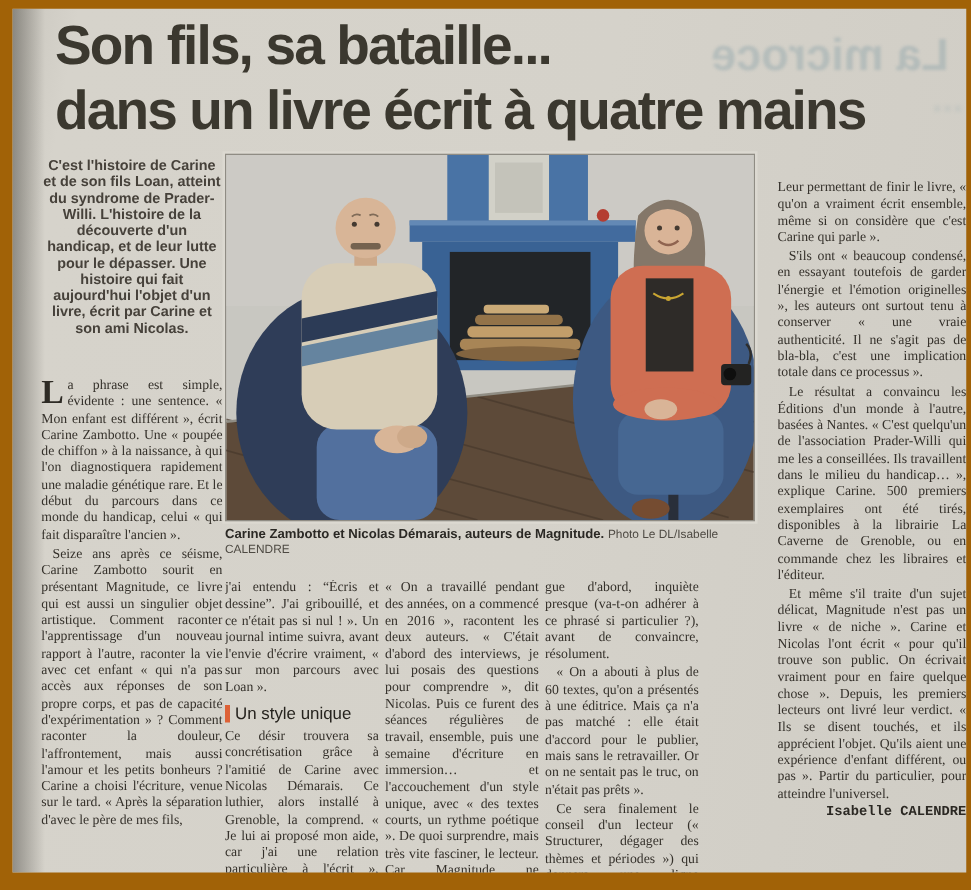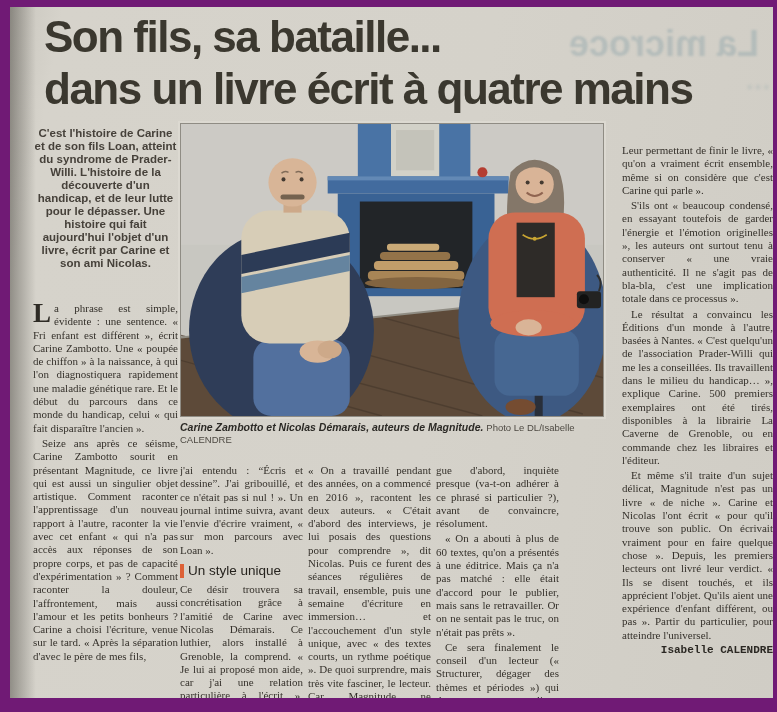--- a/index.html
+++ b/index.html
@@ -1,16 +1,16 @@
 <!DOCTYPE html>
 <html><head>
 <meta charset="utf-8">
 <style>
   html,body{margin:0;padding:0;background:#060606;}
-  #stage{position:relative;width:777px;height:712px;background:#701a75;overflow:hidden;
+  #stage{position:relative;width:777px;height:712px;background:#a16207;overflow:hidden;
          font-family:"Liberation Serif",serif;}
   
   #paper{position:absolute;left:10px;top:7px;width:763px;height:691px;
          background:linear-gradient(100deg,#c9c6be 0%,#d6d3cb 6%,#d5d2ca 55%,#d0cdc5 100%);
          overflow:hidden;}
   #paper::before{content:"";position:absolute;left:0;top:0;bottom:0;width:26px;
          background:linear-gradient(90deg,rgba(60,58,52,.45),rgba(60,58,52,0));pointer-events:none;}
   
   .headline{position:absolute;left:34px;top:4px;width:726px;color:#3b382f;
             font-family:"Liberation Sans",sans-serif;font-weight:bold;
@@ -42,21 +42,21 @@
                 font-size:13.5px;color:#26231e;}
   .byline{text-align:right;font-family:Liberation Mono, monospace;font-weight:bold;
           font-size:11px;color:#2b2823;margin-top:2px;}
   
   .photo{position:absolute;left:170px;top:116px;width:424px;height:294px;
          background:#c7c5c0;border:1px solid #8f8c84;box-sizing:border-box;
          box-shadow:0 0 0 2px #dcd9d1;}
   .photo svg{display:block;width:100%;height:100%;}
   .caption{position:absolute;left:170px;top:414px;width:428px;
            font-family:"Liberation Sans",sans-serif;font-size:10.5px;color:#2b2925;}
-  .caption .capbold{font-weight:bold;font-style:italic;}
+  .caption .capbold{font-weight:bold;}
   .caption .capcredit{font-weight:normal;font-size:9.5px;color:#4e4a43;}
 </style>
 </head>
 <body>
 
 <div id="stage">
   <div id="paper">
 
     <div class="bleed">La microce</div>
     <div class="bleed2">…</div>
@@ -152,21 +152,21 @@
       </svg>
     </div>
 
     <div class="caption">
       <span class="capbold">Carine Zambotto et Nicolas Démarais, auteurs de Magnitude.</span>
       <span class="capcredit">Photo Le DL/Isabelle CALENDRE</span>
     </div>
 
     <div id="col1" class="bodycol">
       <p class="first">
-        <span class="dropcap">L</span><span>a phrase est simple, évidente : une sentence. « Fri enfant est différent », écrit Carine Zambotto. Une « poupée de chiffon » à la naissance, à qui l'on diagnostiquera rapidement une maladie génétique rare. Et le début du parcours dans ce monde du handicap, celui « qui fait disparaître l'ancien ».</span>
+        <span class="dropcap">L</span><span>a phrase est simple, évidente : une sentence. « Mon enfant est différent », écrit Carine Zambotto. Une « poupée de chiffon » à la naissance, à qui l'on diagnostiquera rapidement une maladie génétique rare. Et le début du parcours dans ce monde du handicap, celui « qui fait disparaître l'ancien ».</span>
       </p>
       <p>Seize ans après ce séisme, Carine Zambotto sourit en présentant Magnitude, ce livre qui est aussi un singulier objet artistique. Comment raconter l'apprentissage d'un nouveau rapport à l'autre, raconter la vie avec cet enfant « qui n'a pas accès aux réponses de son propre corps, et pas de capacité d'expérimentation » ? Comment raconter la douleur, l'affrontement, mais aussi l'amour et les petits bonheurs ? Carine a choisi l'écriture, venue sur le tard. « Après la séparation d'avec le père de mes fils,</p>
     </div>
 
     <div id="col2" class="bodycol">
       <p class="first">j'ai entendu : “Écris et dessine”. J'ai gribouillé, et ce n'était pas si nul ! ». Un journal intime suivra, avant l'envie d'écrire vraiment, « sur mon parcours avec Loan ».</p>
       <div class="subhead">
         <span class="bar"></span>
         <span class="txt">Un style unique</span>
       </div>

